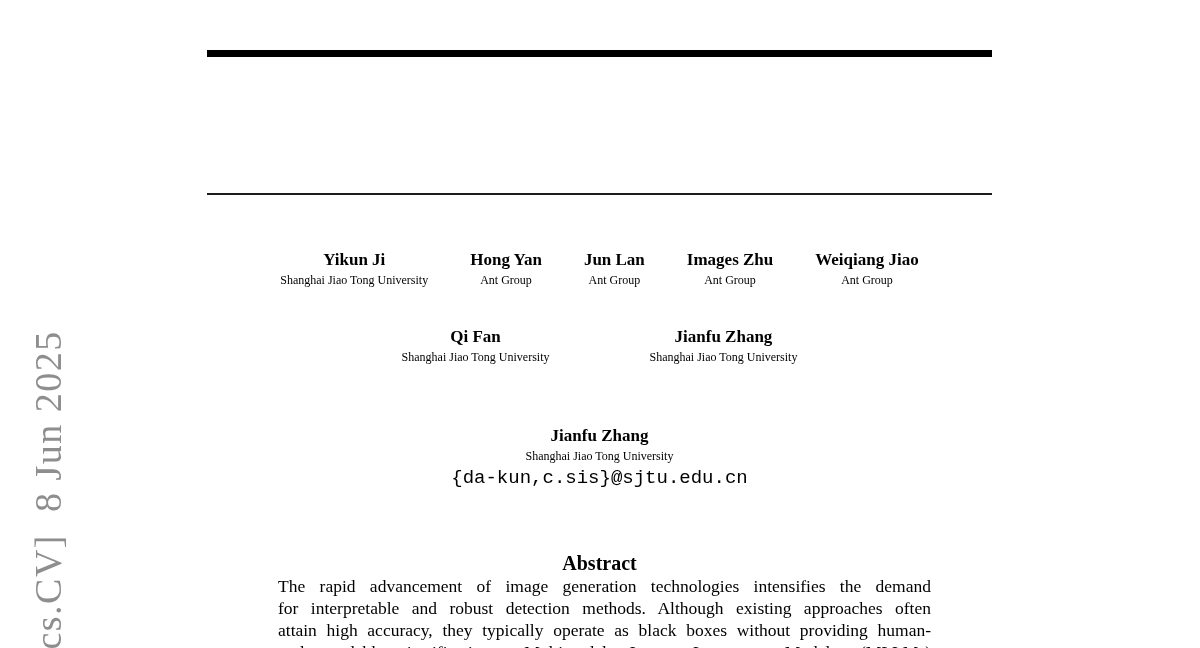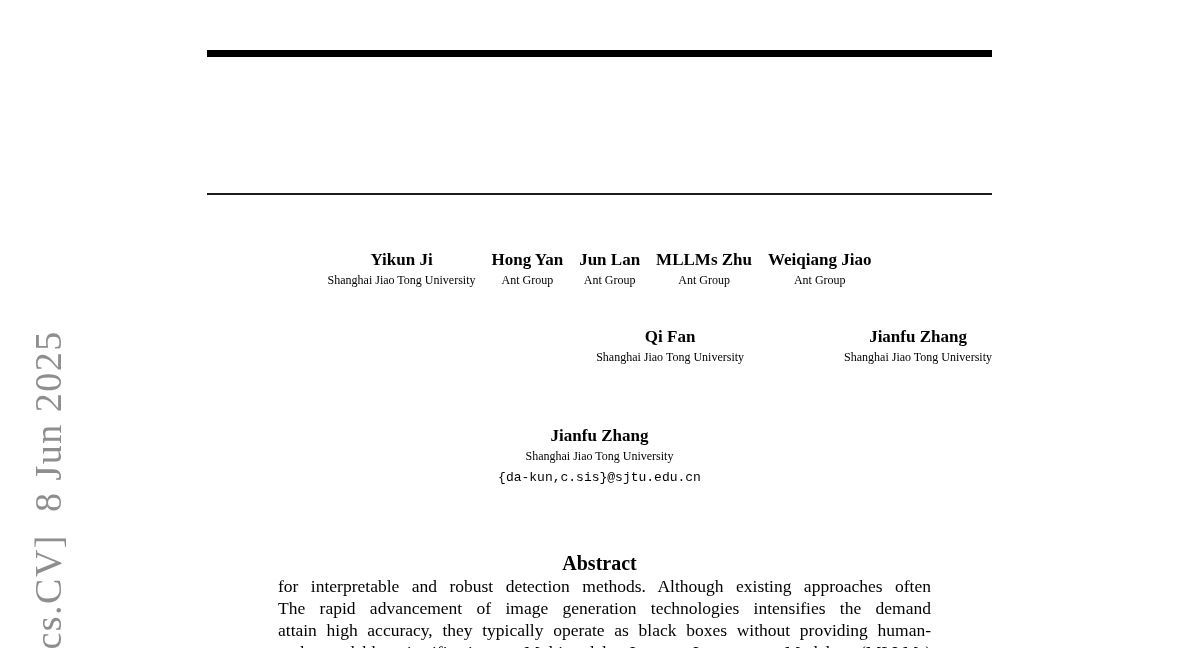--- a/index.html
+++ b/index.html
@@ -47,44 +47,44 @@
     background: #1c1c1c;
   }
 
   .authors-row1 {
     position: absolute;
     left: 207px; top: 249px;
     width: 785px;
     display: flex;
     justify-content: center;
     align-items: flex-start;
-    gap: 16px;
+    gap: 42px;
   }
   .authors-row2 {
     position: absolute;
     left: 207px; top: 326px;
     width: 785px;
     display: flex;
-    justify-content: flex-end;
+    justify-content: center;
     align-items: flex-start;
     gap: 100px;
   }
   .author-block { text-align: center; }
   .author-name { font-weight: bold; font-size: 17px; line-height: 21px; }
   .author-affil { font-size: 12px; line-height: 21px; }
 
   .authors-row3 {
     position: absolute;
     left: 207px; top: 425px;
     width: 785px;
     text-align: center;
   }
   .author-email {
     font-family: "Liberation Mono", "DejaVu Sans Mono", monospace;
-    font-size: 13px;
+    font-size: 19px;
     line-height: 22px;
   }
 
   .abstract-heading {
     position: absolute;
     left: 207px; top: 523px;
     width: 785px;
     text-align: center;
     font-weight: bold;
     font-size: 20px;
@@ -123,21 +123,21 @@
   </div>
   <div class="author-block">
     <div class="author-name">Hong Yan</div>
     <div class="author-affil">Ant Group</div>
   </div>
   <div class="author-block">
     <div class="author-name">Jun Lan</div>
     <div class="author-affil">Ant Group</div>
   </div>
   <div class="author-block">
-    <div class="author-name">MLLMs Zhu</div>
+    <div class="author-name">Images Zhu</div>
     <div class="author-affil">Ant Group</div>
   </div>
   <div class="author-block">
     <div class="author-name">Weiqiang Jiao</div>
     <div class="author-affil">Ant Group</div>
   </div>
 </div>
 
 <div class="authors-row2">
   <div class="author-block">
@@ -152,17 +152,17 @@
 
 <div class="authors-row3">
   <div class="author-name">Jianfu Zhang</div>
   <div class="author-affil">Shanghai Jiao Tong University</div>
   <div class="author-email">{da-kun,c.sis}@sjtu.edu.cn</div>
 </div>
 
 <div class="abstract-heading">Abstract</div>
 
 <div class="abstract-body">
+  <div class="abs-line">The rapid advancement of image generation technologies intensifies the demand</div>
   <div class="abs-line">for interpretable and robust detection methods. Although existing approaches often</div>
-  <div class="abs-line">The rapid advancement of image generation technologies intensifies the demand</div>
   <div class="abs-line">attain high accuracy, they typically operate as black boxes without providing human-</div>
   <div class="abs-line">understandable justifications. Multimodal Large Language Models (MLLMs)</div>
 </div>
 
 </body></html>

